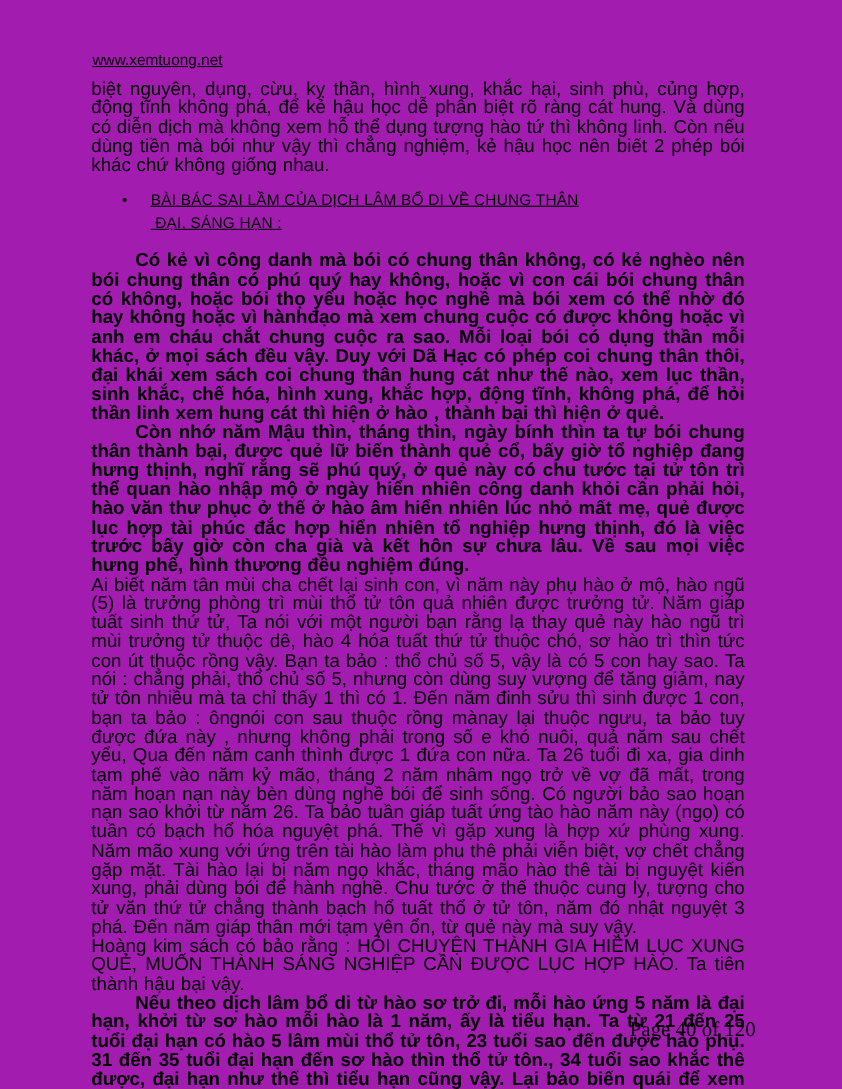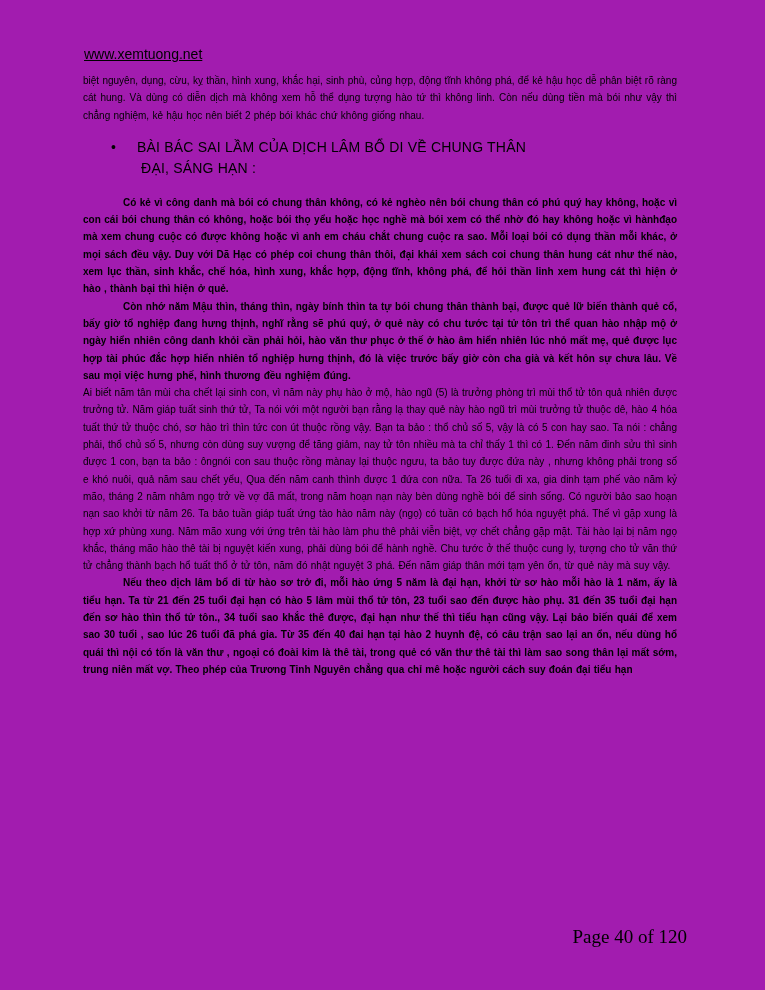--- a/index.html
+++ b/index.html
@@ -29,21 +29,21 @@
     cursor: pointer;
   }
   .content {
     position: absolute;
     top: 72px;
     left: 83px;
     width: 594px;
   }
   .par {
     margin: 0;
-    font-size: 10px;
+    font-size: 17px;
     line-height: 17.3px;
     text-align: justify;
     word-spacing: 0.5px;
   }
   .indent {
     text-indent: 40px;
     font-weight: bold;
   }
   .heading {
     display: flex;
@@ -57,20 +57,21 @@
     font-size: 14px;
     line-height: 21px;
   }
   .heading-text {
     max-width: 470px;
     font-size: 14px;
     line-height: 21px;
     letter-spacing: 0.2px;
   }
   .hl {
+    text-decoration: underline;
     white-space: pre-wrap;
   }
   .footer {
     position: absolute;
     top: 928px;
     right: 78px;
     font-family: "Liberation Serif", "DejaVu Serif", serif;
     font-size: 19px;
     line-height: 18px;
   }
@@ -95,20 +96,21 @@
         <span class="hl"> ĐẠI, SÁNG HẠN :</span>
       </div>
     </div>
 
     <p class="par indent">Có kẻ vì công danh mà bói có chung thân không, có kẻ nghèo nên bói chung thân có phú quý hay không, hoặc vì con cái bói chung thân có không, hoặc bói thọ yểu hoặc học nghề mà bói xem có thể nhờ đó hay không hoặc vì hànhđạo mà xem chung cuộc có được không hoặc vì anh em cháu chắt chung cuộc ra sao. Mỗi loại bói có dụng thần mỗi khác, ở mọi sách đều vậy. Duy với Dã Hạc có phép coi chung thân thôi, đại khái xem sách coi chung thân hung cát như thế nào, xem lục thần, sinh khắc, chế hóa, hình xung, khắc hợp, động tĩnh, không phá, để hỏi thần linh xem hung cát thì hiện ở hào , thành bại thì hiện ở quẻ.</p>
 
     <p class="par indent">Còn nhớ năm Mậu thìn, tháng thìn, ngày bính thìn ta tự bói chung thân thành bại, được quẻ lữ biến thành quẻ cổ, bấy giờ tổ nghiệp đang hưng thịnh, nghĩ rằng sẽ phú quý, ở quẻ này có chu tước tại tử tôn trì thể quan hào nhập mộ ở ngày hiển nhiên công danh khỏi cần phải hỏi, hào văn thư phục ở thế ở hào âm hiển nhiên lúc nhỏ mất mẹ, quẻ được lục hợp tài phúc đắc hợp hiển nhiên tổ nghiệp hưng thịnh, đó là việc trước bấy giờ còn cha già và kết hôn sự chưa lâu. Về sau mọi việc hưng phế, hình thương đều nghiệm đúng.</p>
 
     <p class="par">Ai biết năm tân mùi cha chết lại sinh con, vì năm này phụ hào ở mộ, hào ngũ (5) là trưởng phòng trì mùi thổ tử tôn quả nhiên được trưởng tử. Năm giáp tuất sinh thứ tử, Ta nói với một người bạn rằng lạ thay quẻ này hào ngũ trì mùi trưởng tử thuộc dê, hào 4 hóa tuất thứ tử thuộc chó, sơ hào trì thìn tức con út thuộc rồng vậy. Bạn ta bảo : thổ chủ số 5, vậy là có 5 con hay sao. Ta nói : chẳng phải, thổ chủ số 5, nhưng còn dùng suy vượng để tăng giảm, nay tử tôn nhiều mà ta chỉ thấy 1 thì có 1. Đến năm đinh sửu thì sinh được 1 con, bạn ta bảo : ôngnói con sau thuộc rồng mànay lại thuộc ngưu, ta bảo tuy được đứa này , nhưng không phải trong số e khó nuôi, quả năm sau chết yểu, Qua đến năm canh thình được 1 đứa con nữa. Ta 26 tuổi đi xa, gia dinh tạm phế vào năm kỷ mão, tháng 2 năm nhâm ngọ trở về vợ đã mất, trong năm hoạn nạn này bèn dùng nghề bói để sinh sống. Có người bảo sao hoạn nạn sao khởi từ năm 26. Ta bảo tuần giáp tuất ứng tào hào năm này (ngọ) có tuần có bạch hổ hóa nguyệt phá. Thế vì gặp xung là hợp xứ phùng xung. Năm mão xung với ứng trên tài hào làm phu thê phải viễn biệt, vợ chết chẳng gặp mặt. Tài hào lại bị năm ngọ khắc, tháng mão hào thê tài bị nguyệt kiến xung, phải dùng bói để hành nghề. Chu tước ở thế thuộc cung ly, tượng cho tử văn thứ tử chẳng thành bạch hổ tuất thổ ở tử tôn, năm đó nhật nguyệt 3 phá. Đến năm giáp thân mới tạm yên ổn, từ quẻ này mà suy vậy.</p>
 
+    <p class="par">Hoàng kim sách có bảo rằng : HỎI CHUYỆN THÀNH GIA HIỀM LỤC XUNG QUẺ, MUỐN THÀNH SÁNG NGHIỆP CẦN ĐƯỢC LỤC HỢP HÀO. Ta tiên thành hậu bại vậy.</p>
 
     <p class="par indent">Nếu theo dịch lâm bổ di từ hào sơ trở đi, mỗi hào ứng 5 năm là đại hạn, khởi từ sơ hào mỗi hào là 1 năm, ấy là tiểu hạn. Ta từ 21 đến 25 tuổi đại hạn có hào 5 lâm mùi thổ tử tôn, 23 tuổi sao đến được hào phụ. 31 đến 35 tuổi đại hạn đến sơ hào thìn thổ tử tôn., 34 tuổi sao khắc thê được, đại hạn như thế thì tiểu hạn cũng vậy. Lại bảo biến quái để xem sao 30 tuổi , sao lúc 26 tuổi đã phá gia. Từ 35 đến 40 đai hạn tại hào 2 huynh đệ, có câu trận sao lại an ổn, nếu dùng hổ quái thì nội có tốn là văn thư , ngoại có đoài kim là thê tài, trong quẻ có văn thư thê tài thì làm sao song thân lại mất sớm, trung niên mất vợ. Theo phép của Trương Tinh Nguyên chẳng qua chỉ mê hoặc người cách suy đoán đại tiểu hạn</p>
 
   </div>
 
   <div class="footer">
     <span>Page 40 of 120</span>
   </div>
 
 </div>

